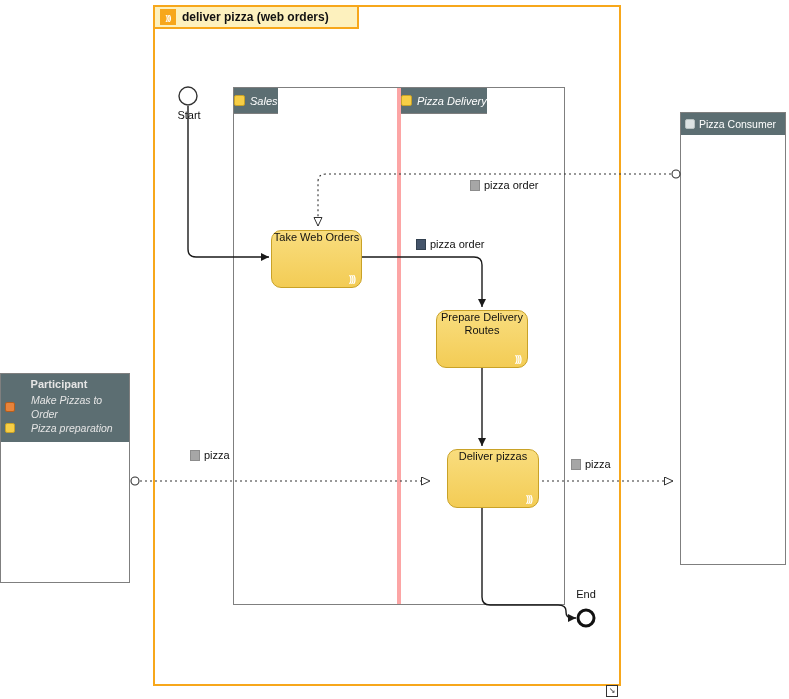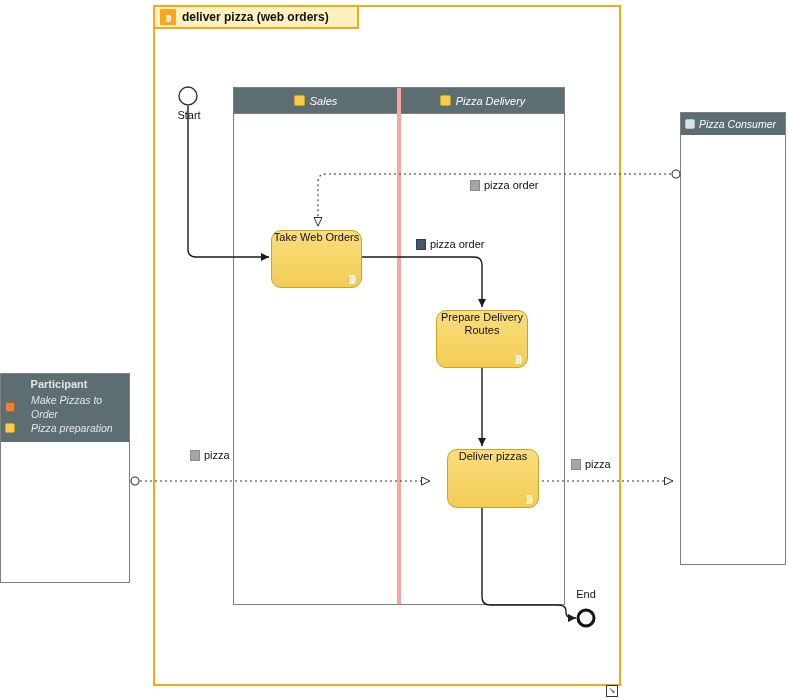--- a/index.html
+++ b/index.html
@@ -15,21 +15,21 @@
                border:2px solid #F7A71B; background:#FDF1BE;
                display:flex; align-items:center; gap:6px; padding:0 5px;
                font-size:12px; font-weight:bold; color:#111; z-index:3; }
   .proc-icon { width:16px; height:16px; background:#F7A71B; color:#fff;
                font-size:8px; font-weight:bold; letter-spacing:-1px;
                display:flex; align-items:center; justify-content:center; flex:0 0 auto; }
 
   
   .lanes { left:233px; top:87px; width:332px; height:518px;
            border:1px solid #7F7F7F; display:flex; z-index:1; background:#fff; }
-  .lane { flex:1; display:flex; flex-direction:column; }
+  .lane { flex:1; display:flex; flex-direction:row; }
   .lane + .lane { border-left:4px solid #fca5a5; }
   .lane-header { height:26px; background:#5C6E72; color:#fff;
                  display:flex; align-items:center; justify-content:center; gap:5px;
                  font-size:11px; font-style:italic; border-bottom:1px solid #7F7F7F; }
   .lane-body { flex:1; background:#fff; }
   .sq { width:11px; height:11px; border-radius:2px; flex:0 0 auto; }
   .sq-yellow { background:#F7CE46; border:1px solid #C9A227; }
   .sq-orange { background:#E8833A; border:1px solid #B45E1D; }
   .sq-light  { background:#DDE3E3; border:1px solid #B9C2C2; }
 
@@ -59,21 +59,21 @@
   .pool-left-header { background:#5C6E72; color:#e5e5e5; padding:4px 16px 7px 4px; }
   .pool-left-title { text-align:center; font-weight:bold; font-size:11px; margin-bottom:3px; }
   .pool-item { display:flex; align-items:center; gap:16px; font-size:10.5px;
                font-style:italic; line-height:14px; }
   .pool-item .sq { width:10px; height:10px; }
 
   .pool-right { left:680px; top:112px; width:106px; height:453px;
                 border:1px solid #7F7F7F; background:#fff; z-index:1; }
   .pool-right-header { height:22px; background:#5C6E72; color:#fff;
                        display:flex; align-items:center; gap:4px; padding:0 4px;
-                       font-size:10.5px; font-style:italic; }
+                       font-size:10.5px; }
   .pool-right-header .sq { width:10px; height:10px; }
 
   
   .msg-label { position:absolute; display:flex; align-items:center; gap:4px;
                font-size:11px; color:#111; z-index:3; }
   .msg-icon { width:10px; height:11px; flex:0 0 auto; }
   .msg-gray { background:#A6A6A6; border:1px solid #8C8C8C; }
   .msg-navy { background:#44546A; border:1px solid #32404F; }
   .lbl-order-top  { left:470px; top:179px; }
   .lbl-order-mid  { left:416px; top:238px; }

